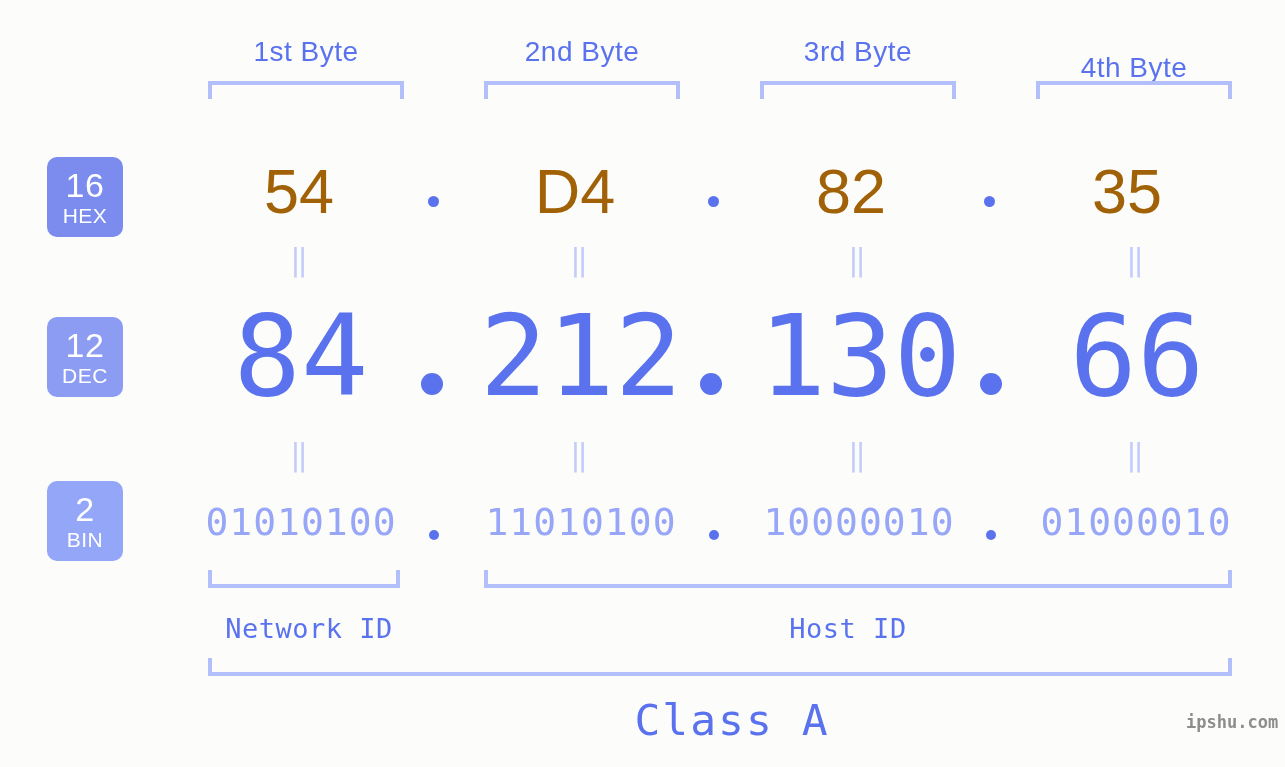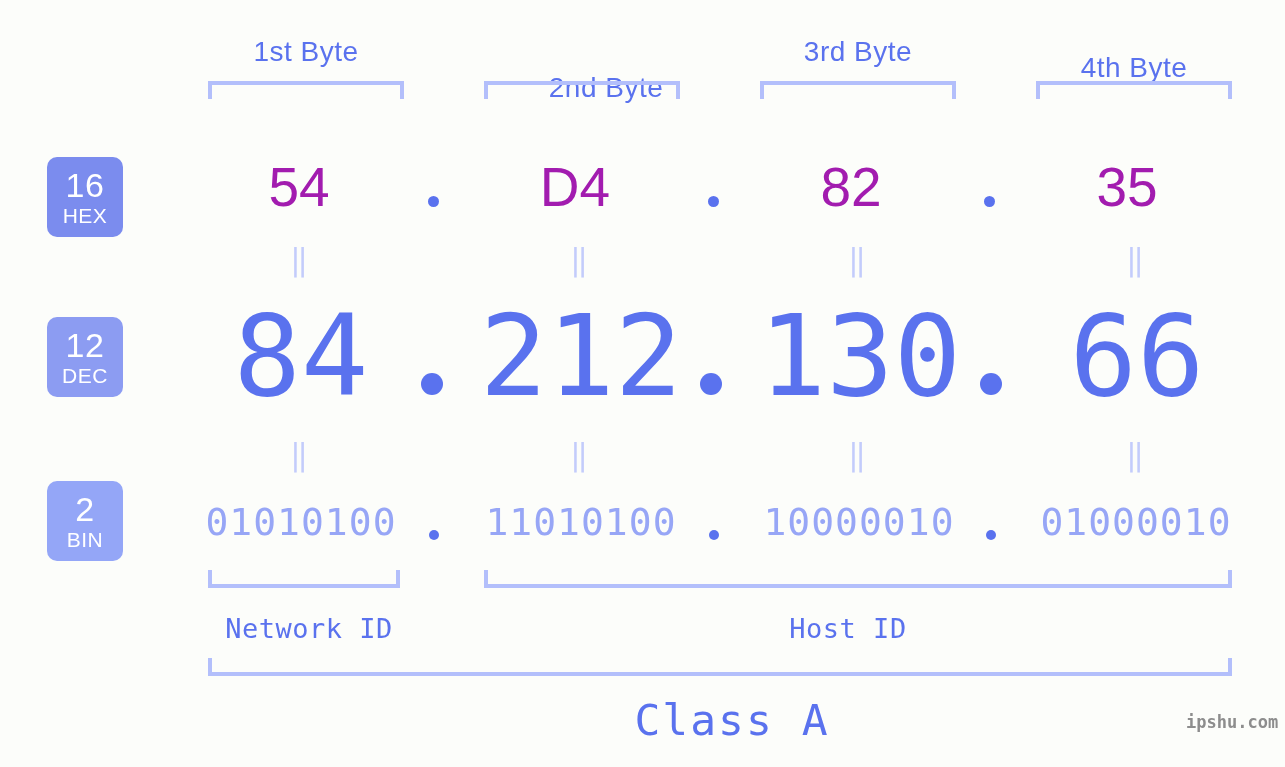--- a/index.html
+++ b/index.html
@@ -75,23 +75,23 @@
   }
 
   
   .val {
     position: absolute;
     text-align: center;
     white-space: nowrap;
   }
 
   .hex-val {
-    color: #a21caf;
+    color: #a16207;
     font-family: "Liberation Sans", sans-serif;
-    font-size: 55px;
+    font-size: 63px;
     line-height: 1;
   }
   .dec-val {
     color: #5a72ee;
     font-family: "DejaVu Sans Mono", monospace;
     font-size: 112px;
     line-height: 1;
     font-weight: 400;
   }
   .bin-val {
@@ -152,21 +152,21 @@
   }
 </style>
 </head>
 <body>
 
 <div class="stage">
 
   <div class="byte-header" style="left:196px; top:36px; width:220px;">
     <span>1st Byte</span>
   </div>
-  <div class="byte-header" style="left:496px; top:36px; width:220px;margin-top:36px;">
+  <div class="byte-header" style="left:472px; top:36px; width:220px;">
     <span>2nd Byte</span>
   </div>
   <div class="byte-header" style="left:748px; top:36px; width:220px;">
     <span>3rd Byte</span>
   </div>
   <div class="byte-header" style="left:1024px; top:52px; width:220px;">
     <span>4th Byte</span>
   </div>
 
   <div class="bracket bracket-down" style="left:208px; top:81px; width:196px;"></div>

